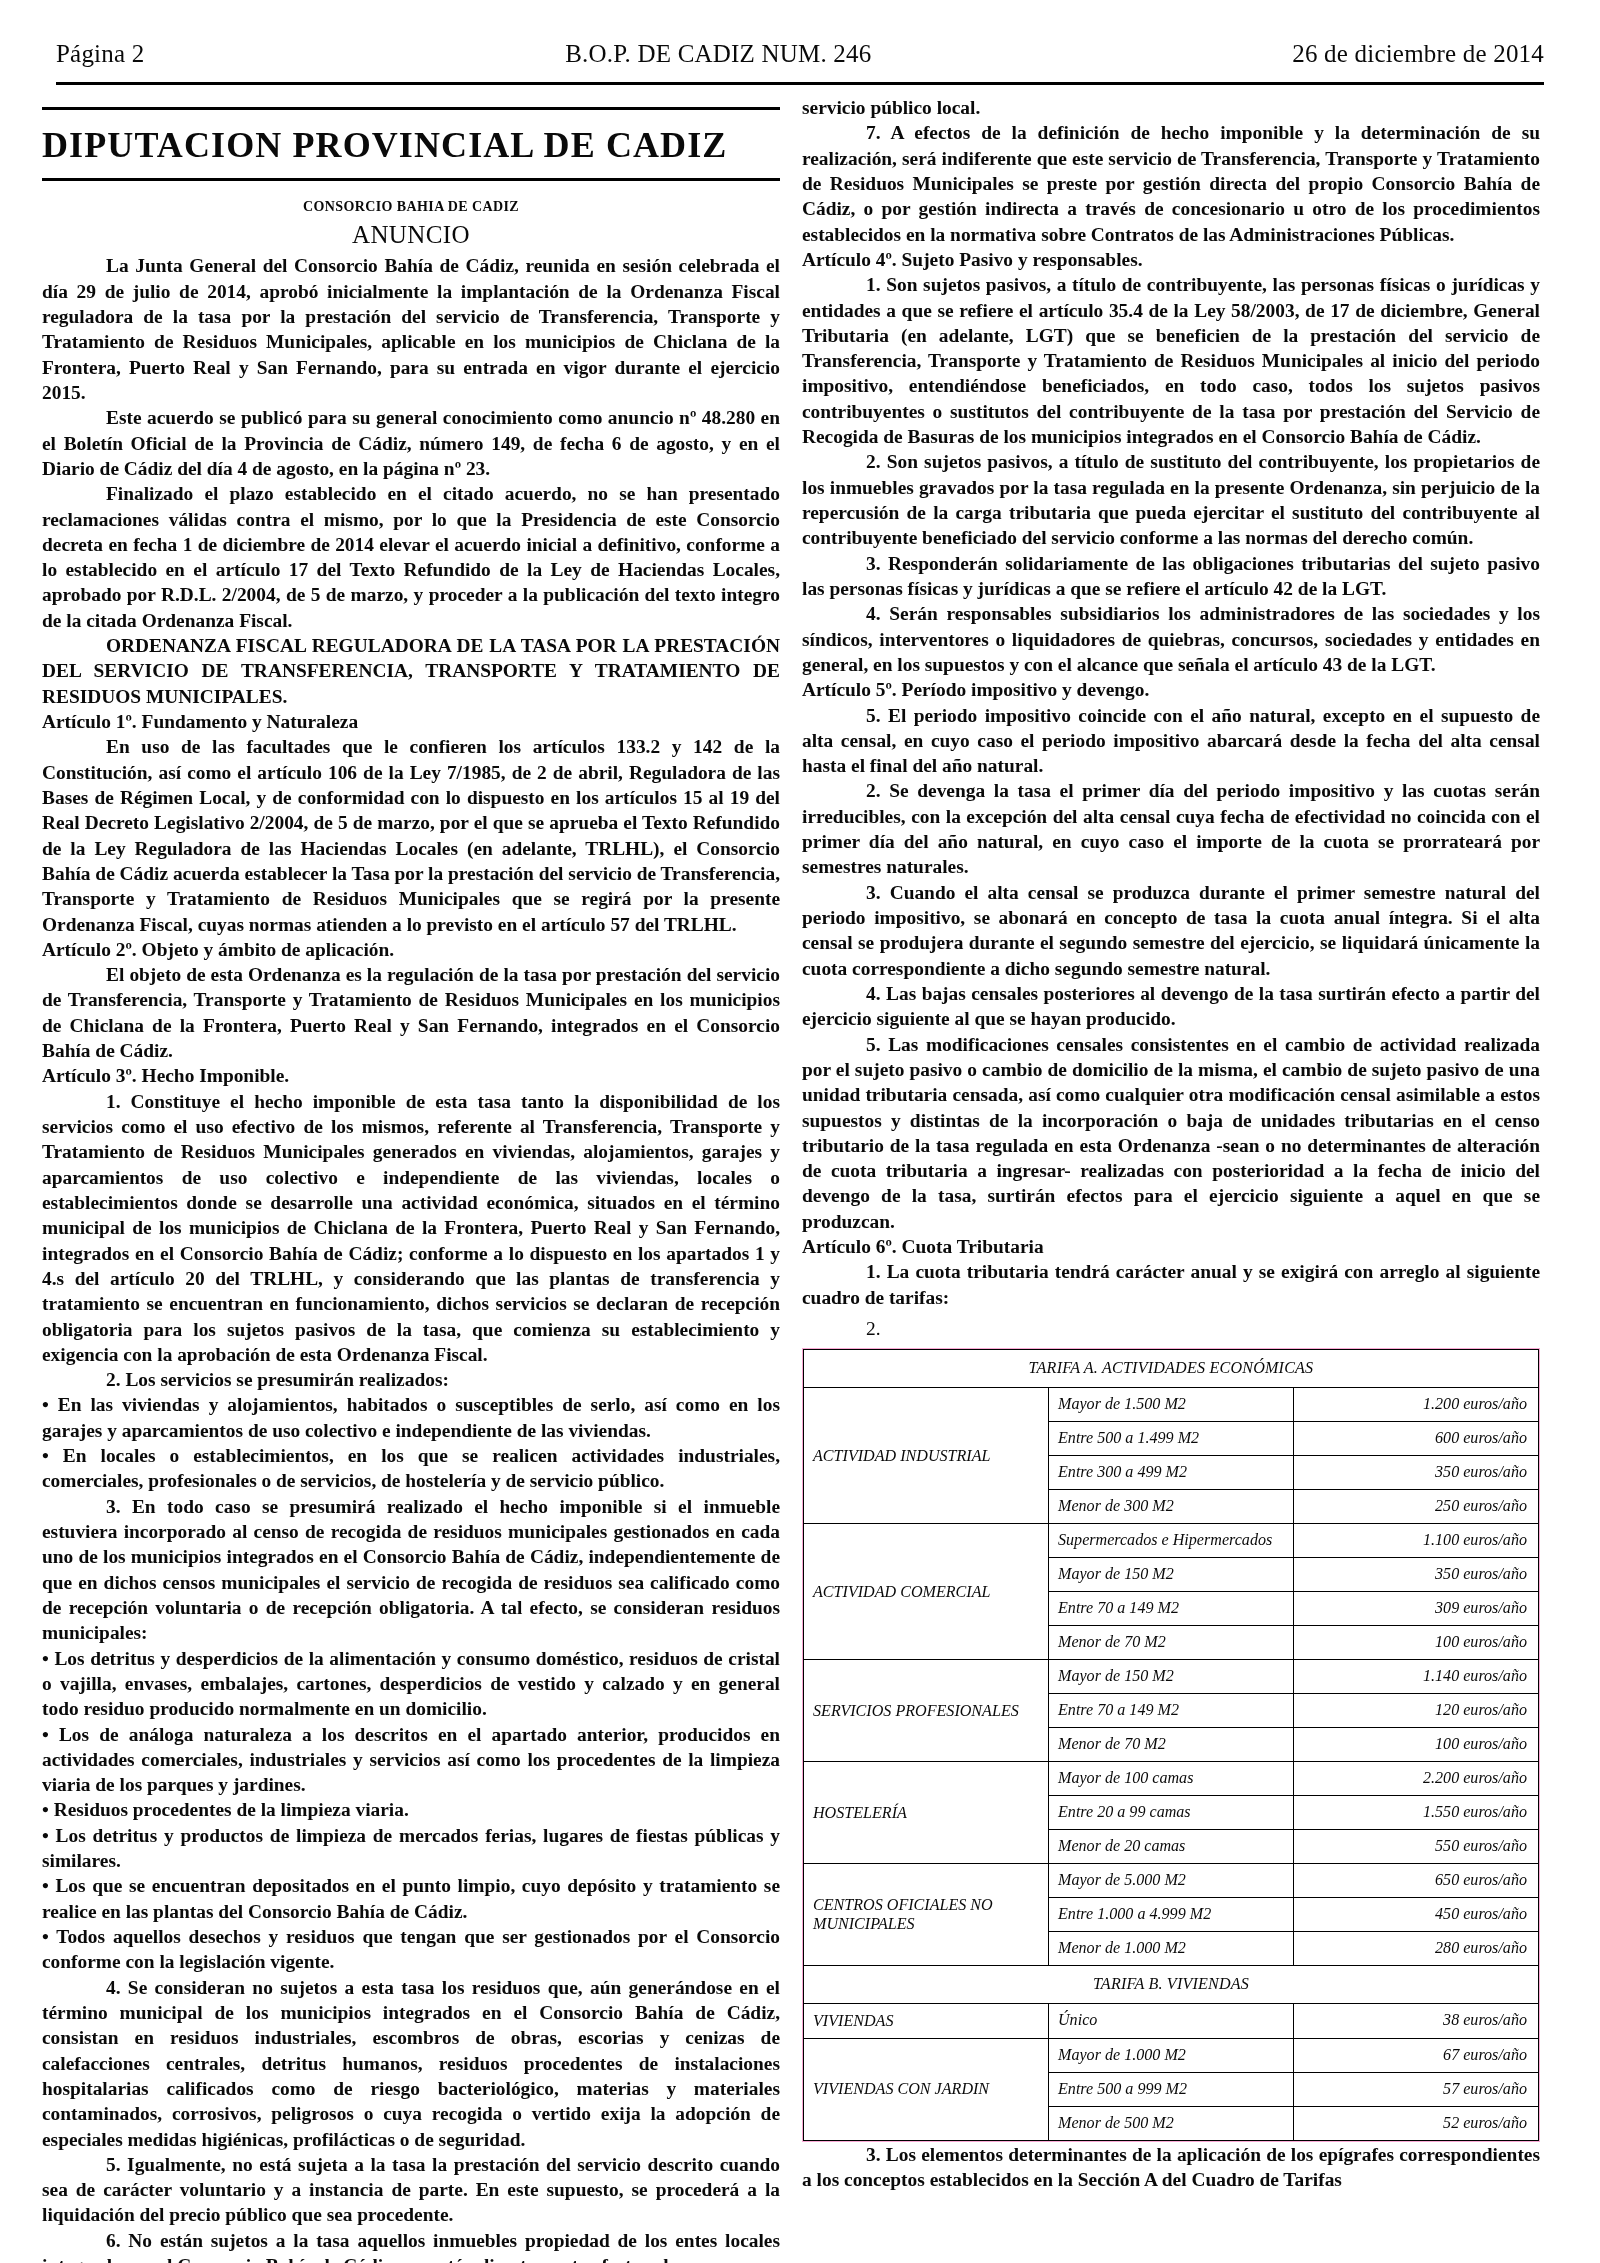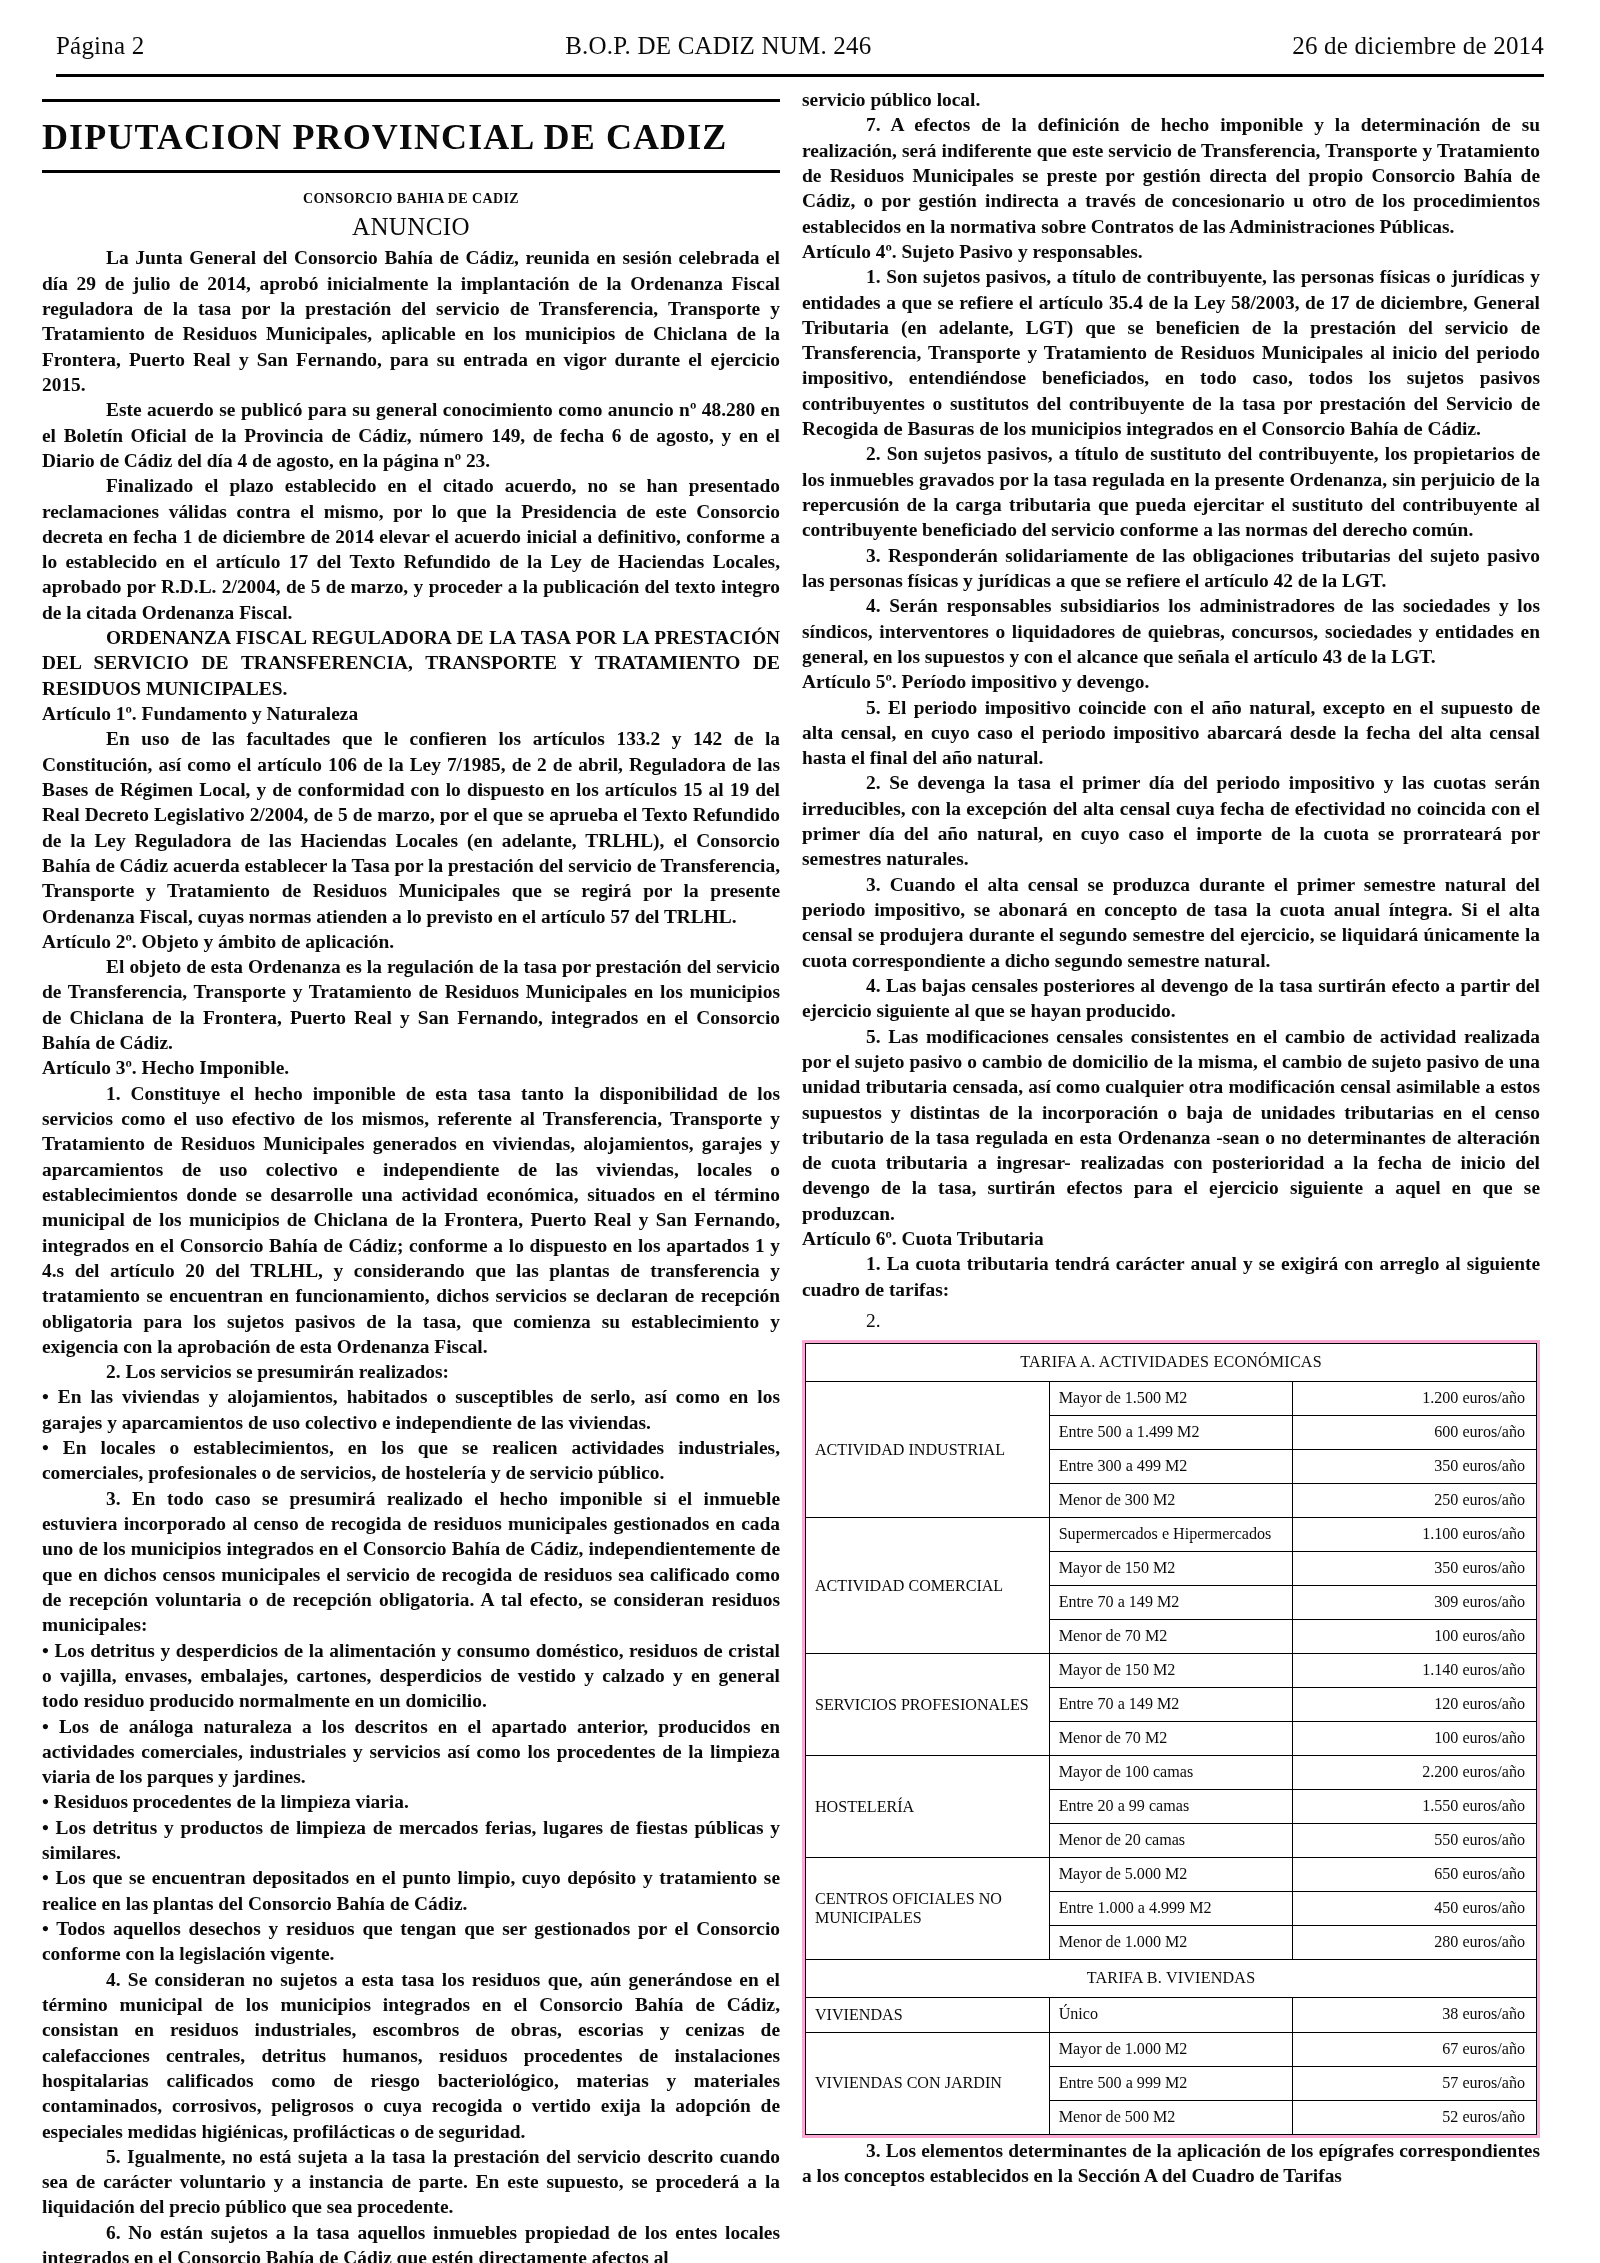--- a/index.html
+++ b/index.html
@@ -12,21 +12,21 @@
     height: 2263px;
     font-family: "Liberation Serif", "DejaVu Serif", serif;
     color: #0a0a0a;
     position: relative;
     overflow: hidden;
   }
   .page {
     width: 1600px;
     height: 2263px;
     box-sizing: border-box;
-    padding: 24px 42px 0 42px;
+    padding: 32px 42px 0 42px;
     position: relative;
   }
 
   
   .runhead {
     display: flex;
     align-items: baseline;
     justify-content: space-between;
     font-size: 25px;
     letter-spacing: .2px;
@@ -136,22 +136,23 @@
     text-align: left;
     padding-left: 9px;
     margin-left: 42px;
   }
   table.tariff td.price {
     text-align: right;
     padding-right: 11px;
     white-space: nowrap;
   }
   .tariff-outer {
-    border: 3px solid #f9a8d4;
+    border: 1px solid #f9a8d4;
     padding: 0;
+    font-style: italic;
   }
 
   .tail {
     margin-top: 17px;
   }
 </style>
 </head>
 <body>
 
 <div class="page">

